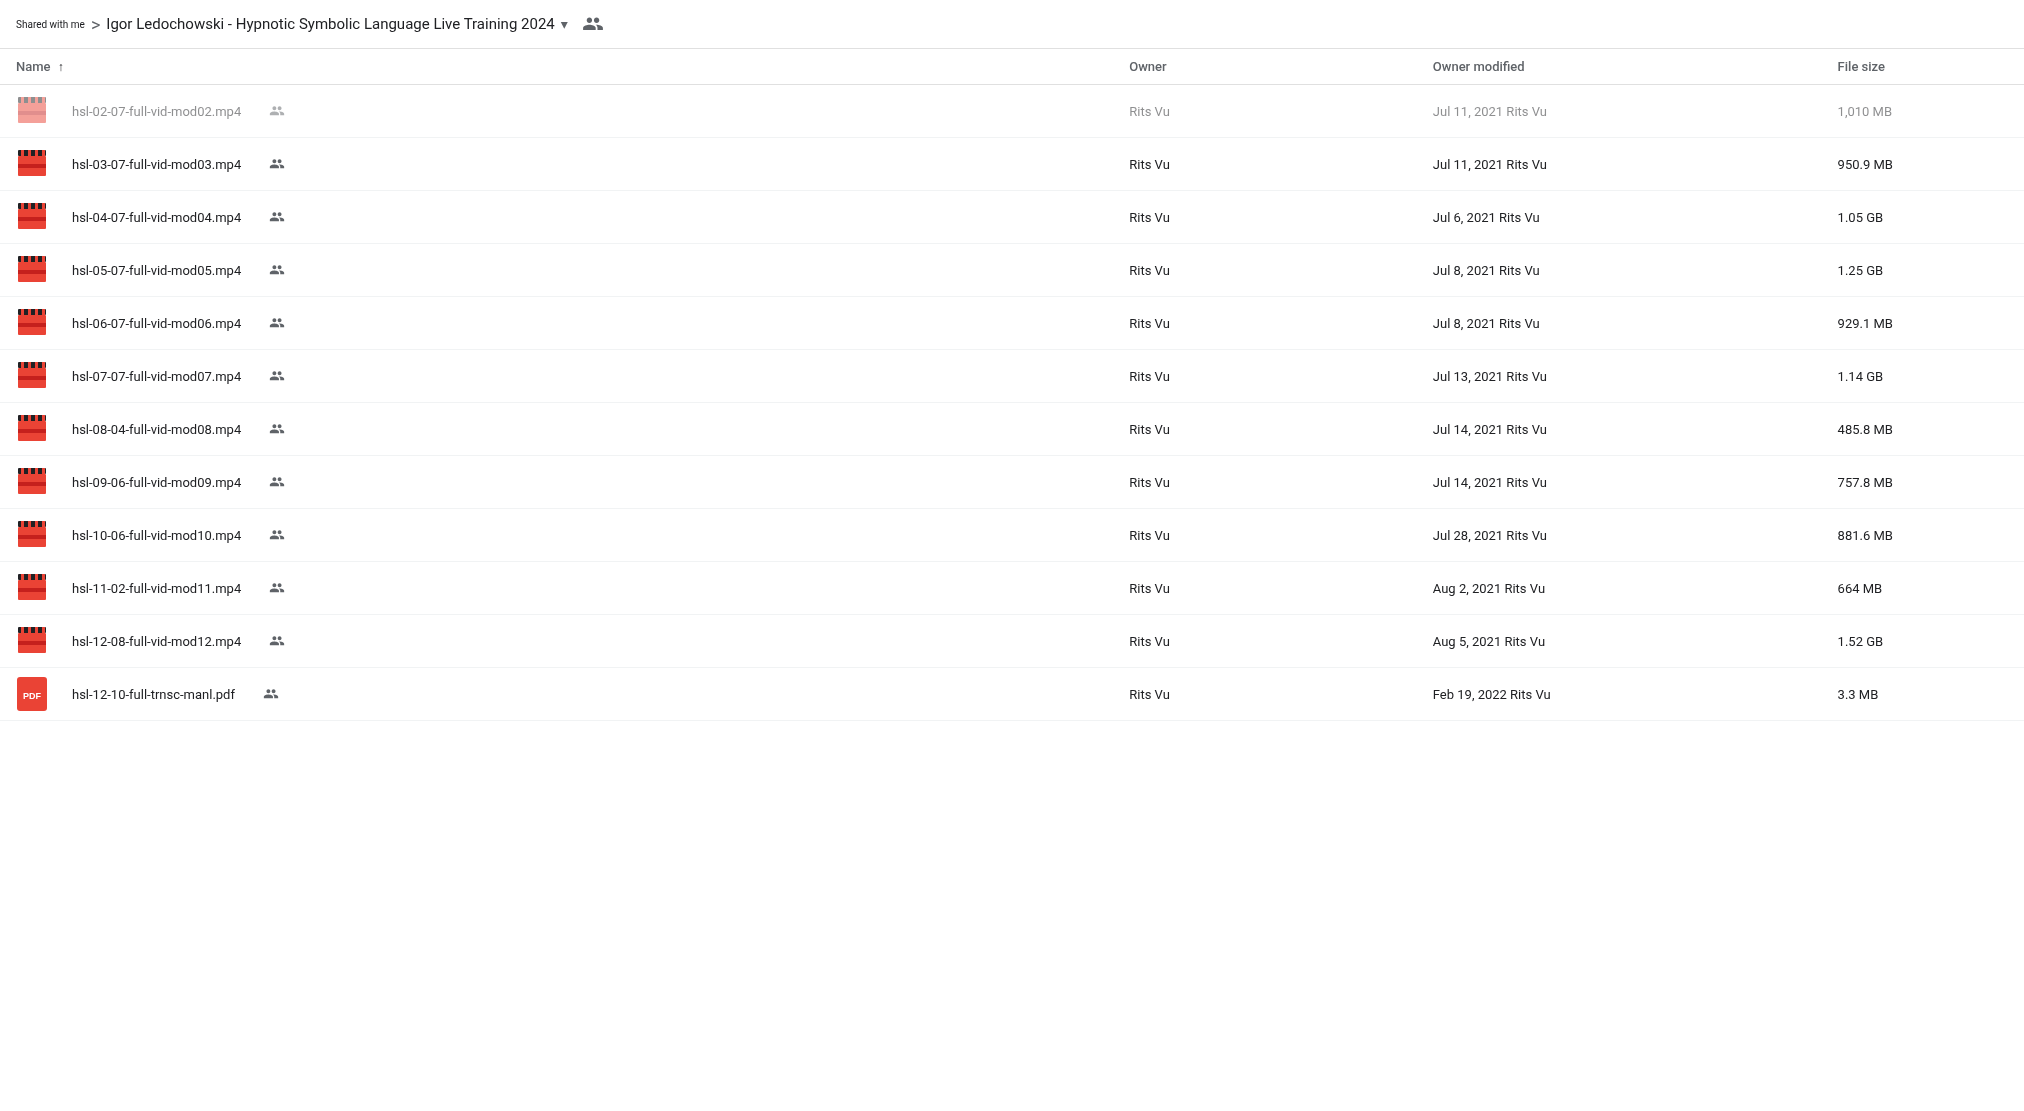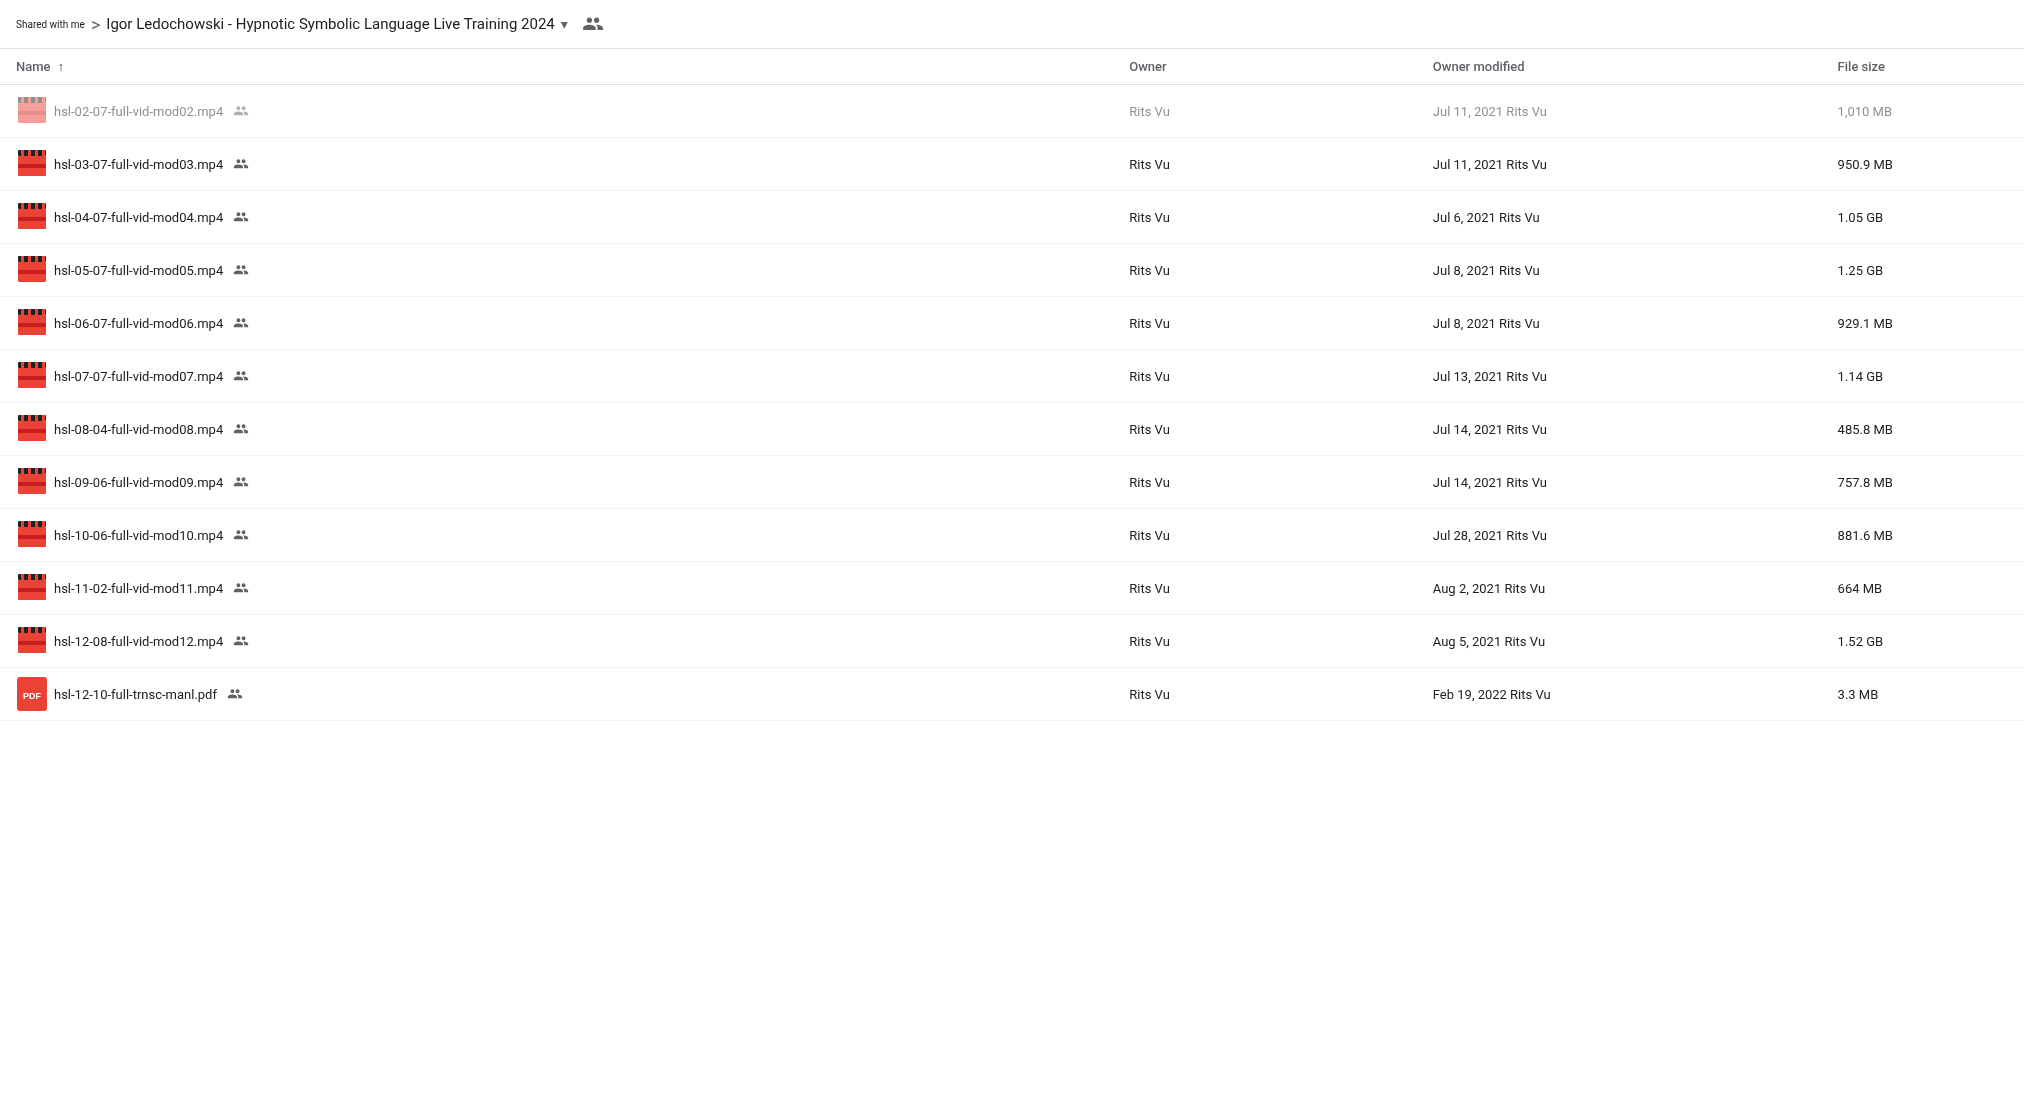--- a/index.html
+++ b/index.html
@@ -90,21 +90,21 @@
       border-bottom: 1px solid #f1f3f4;
     }
     .file-table tbody td {
       padding: 10px 16px;
       font-size: 13px;
       color: #202124;
     }
     .file-name-cell {
       display: flex;
       align-items: center;
-      gap: 6px;
+      gap: 24px;
     }
     .file-icon {
       width: 32px;
       height: 32px;
       flex-shrink: 0;
       display: flex;
       align-items: center;
       justify-content: center;
       text-align: center;
     }

